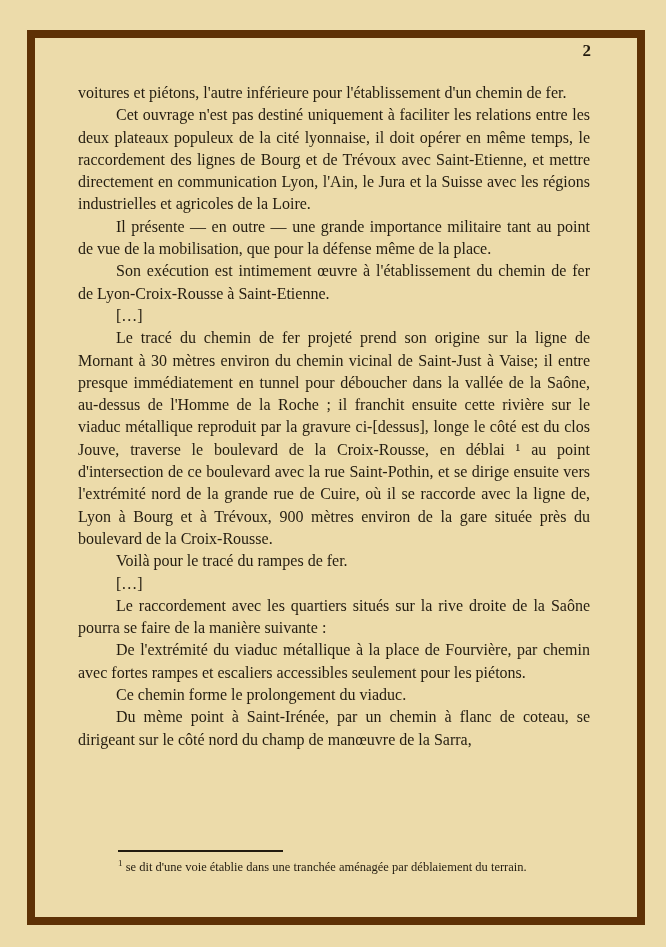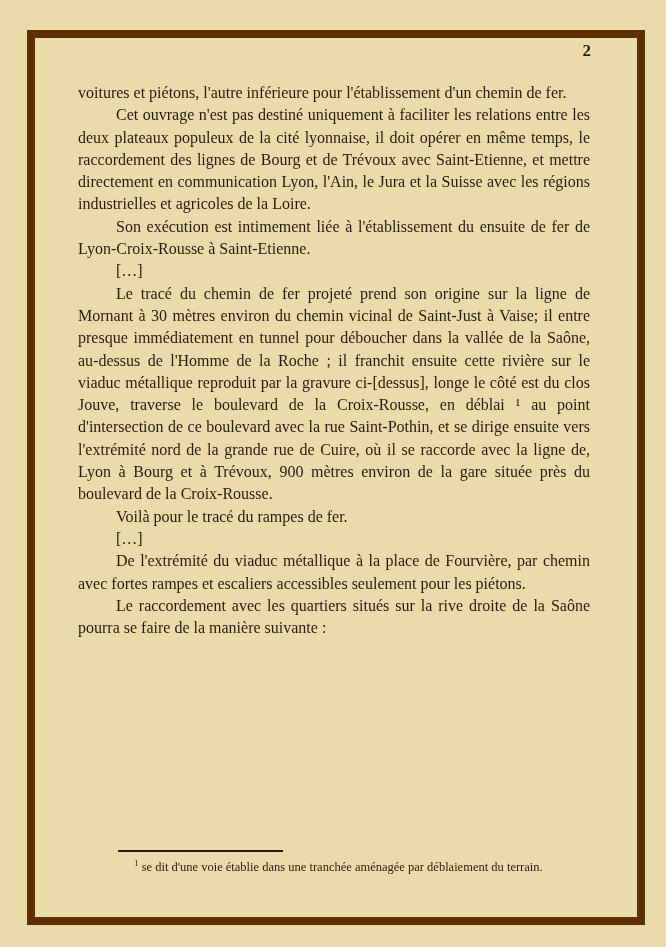--- a/index.html
+++ b/index.html
@@ -64,44 +64,46 @@
   }
   .footnote-rule {
     width: 165px;
     height: 2px;
     background: var(--ink);
     margin-bottom: 7px;
   }
   .footnote-text {
     font-size: 12.5px;
     line-height: 16px;
-    margin-left: 16px;
   }
   .footnote-text sup {
     font-size: 9px;
     line-height: 0;
   }
 </style>
 </head>
 <body>
 
 <div class="frame">
   <div class="page-number">2</div>
 
   <div class="content">
     <div class="body-text">
         <p class="para noindent">voitures et piétons, l'autre inférieure pour l'établissement d'un chemin de fer.</p>
         <p class="para">Cet ouvrage n'est pas destiné uniquement à faciliter les relations entre les deux plateaux populeux de la cité lyonnaise, il doit opérer en même temps, le raccordement des lignes de Bourg et de Trévoux avec Saint-Etienne, et mettre directement en communication Lyon, l'Ain, le Jura et la Suisse avec les régions industrielles et agricoles de la Loire.</p>
-        <p class="para">Son exécution est intimement liée à l'établissement du ensuite de fer de Lyon-Croix-Rousse à Saint-Etienne.</p>
+        <p class="para">Il présente — en outre — une grande importance militaire tant au point de vue de la mobilisation, que pour la défense même de la place.</p>
+        <p class="para">Son exécution est intimement œuvre à l'établissement du chemin de fer de Lyon-Croix-Rousse à Saint-Etienne.</p>
         <p class="para">[…]</p>
         <p class="para">Le tracé du chemin de fer projeté prend son origine sur la ligne de Mornant à 30 mètres environ du chemin vicinal de Saint-Just à Vaise; il entre presque immédiatement en tunnel pour déboucher dans la vallée de la Saône, au-dessus de l'Homme de la Roche ; il franchit ensuite cette rivière sur le viaduc métallique reproduit par la gravure ci-[dessus], longe le côté est du clos Jouve, traverse le boulevard de la Croix-Rousse, en déblai ¹ au point d'intersection de ce boulevard avec la rue Saint-Pothin, et se dirige ensuite vers l'extrémité nord de la grande rue de Cuire, où il se raccorde avec la ligne de, Lyon à Bourg et à Trévoux, 900 mètres environ de la gare située près du boulevard de la Croix-Rousse.</p>
         <p class="para">Voilà pour le tracé du rampes de fer.</p>
         <p class="para">[…]</p>
+        <p class="para">Le raccordement avec les quartiers situés sur la rive droite de la Saône pourra se faire de la manière suivante :</p>
         <p class="para">De l'extrémité du viaduc métallique à la place de Fourvière, par chemin avec fortes rampes et escaliers accessibles seulement pour les piétons.</p>
-        <p class="para">Le raccordement avec les quartiers situés sur la rive droite de la Saône pourra se faire de la manière suivante :</p>
+        <p class="para">Ce chemin forme le prolongement du viaduc.</p>
+        <p class="para">Du mème point à Saint-Irénée, par un chemin à flanc de coteau, se dirigeant sur le côté nord du champ de manœuvre de la Sarra,</p>
       </div>
 
     <div class="footnote">
       <div class="footnote-rule"></div>
       <div class="footnote-text">
         <sup>1</sup><span> se dit d'une voie établie dans une tranchée aménagée par déblaiement du terrain.</span>
       </div>
     </div>
   </div>
 </div>

